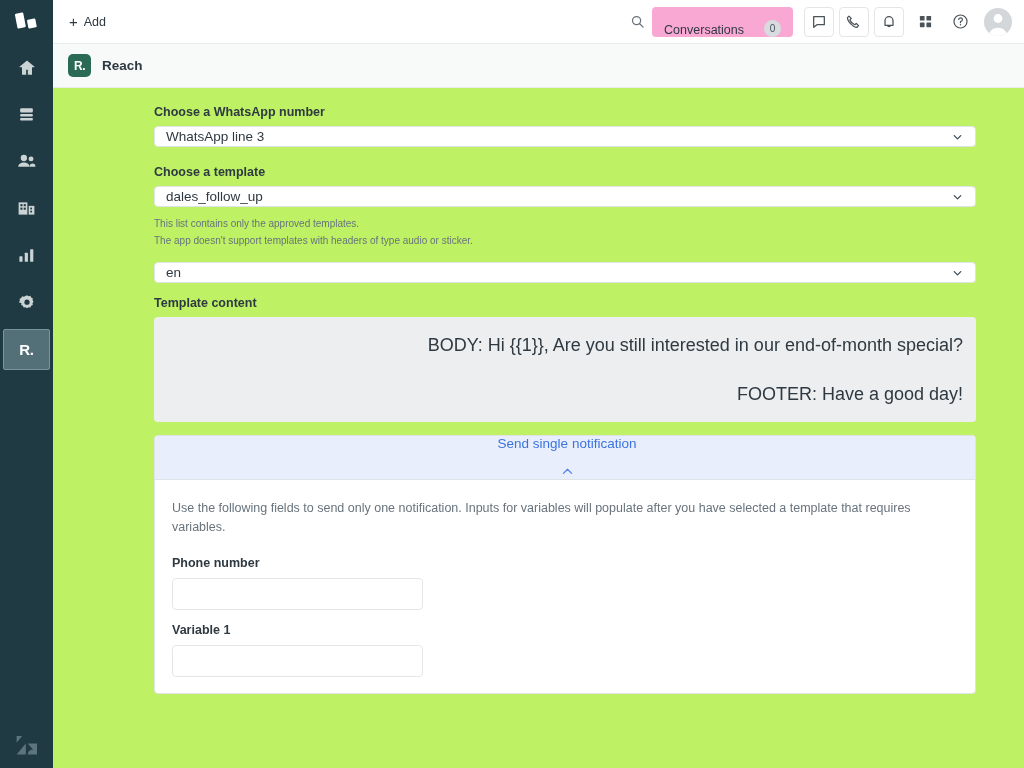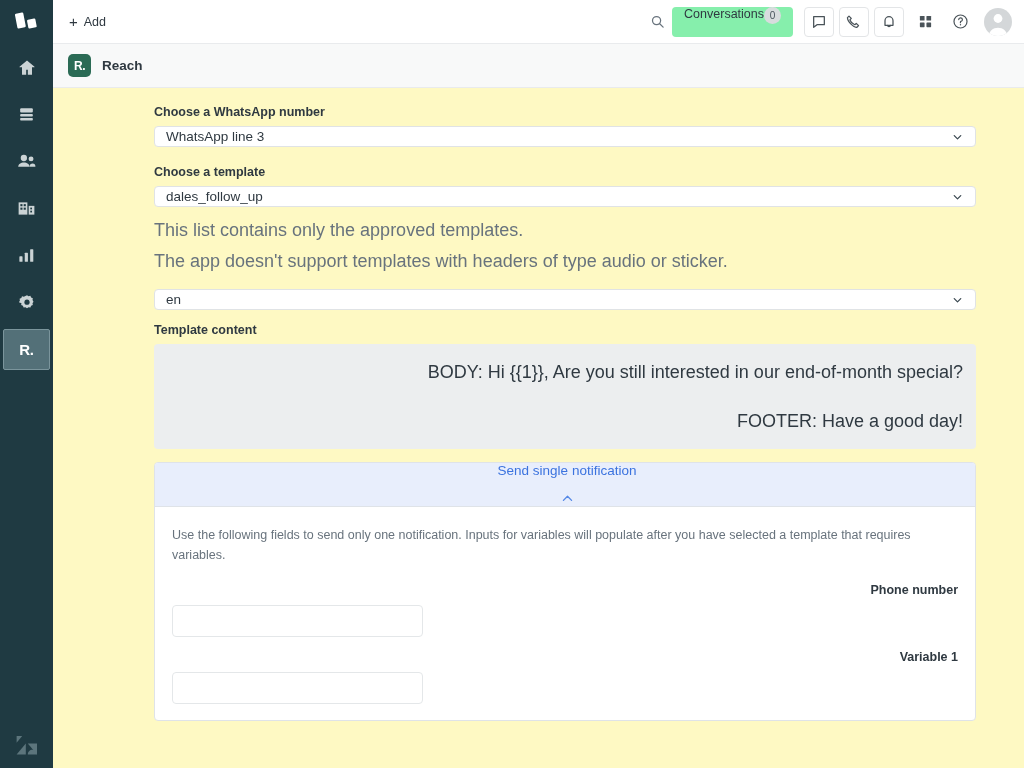--- a/index.html
+++ b/index.html
@@ -63,22 +63,22 @@
     font-size: 12.5px; color: #2f3941; cursor: pointer;
     padding: 4px 6px; border-radius: 4px;
   }
   .add-plus { font-size: 15px; line-height: 1; color: #2f3941; }
   .topbar-spacer { flex: 1 1 auto; }
   .top-icon {
     width: 30px; height: 30px; display: flex; align-items: center; justify-content: center;
     cursor: pointer; color: #68737d;
   }
   .conv-pill {
-    display: flex; align-items: flex-start; gap: 0;
-    background: #86efac; border-radius: 4px;
+    display: flex; align-items: flex-end; gap: 20px;
+    background: #f9a8d4; border-radius: 4px;
     height: 30px; padding: 0 12px;
     font-size: 12.5px; color: #2f3941; cursor: pointer;
     margin-right: 6px;
   }
   .conv-count {
     background: #d8dcde; color: #49545c;
     border-radius: 9px; min-width: 17px; height: 17px;
     display: flex; align-items: center; justify-content: center;
     font-size: 10px; padding: 0 5px;
   }
@@ -112,40 +112,40 @@
     width: 23px; height: 23px; border-radius: 5px;
     background: #2b6b55;
     display: flex; align-items: center; justify-content: center;
     color: #fff; font-weight: bold; font-size: 12px; letter-spacing: -0.5px;
   }
   .app-title { font-size: 13.5px; color: #2f3941; font-weight: bold; }
 
   
   .main {
     flex: 1 1 auto; overflow: hidden; position: relative;
-    background: #fef9c3;
+    background: #bef264;
     padding: 17px 0 0 101px;
   }
   .field-label {
     font-size: 12.5px; font-weight: bold; color: #2f3941;
     margin-bottom: 7px;
   }
   .select {
     width: 822px; height: 21px;
     border: 1px solid #e0e3e5; border-radius: 4px;
     background: #fff;
     display: flex; align-items: center;
     padding: 0 11px;
     font-size: 13.5px; color: #2f3941;
     cursor: pointer;
     position: relative;
   }
   .select .chev { position: absolute; right: 11px; top: 50%; transform: translateY(-50%); color: #68737d; display:flex; }
   .helper {
-    font-size: 18px; color: #68737d; line-height: 1.7;
+    font-size: 10px; color: #68737d; line-height: 1.7;
   }
   .gap-lg { height: 18px; }
   .gap-md { height: 13px; }
   .gap-sm { height: 8px; }
 
   .tpl-box {
     width: 822px; height: 105px;
     background: #eceeef; border-radius: 4px;
     padding: 15px 13px;
     font-size: 18px; color: #2f3941; line-height: 1.5; text-align: right;
@@ -165,21 +165,21 @@
     flex-direction: column;
   }
   .acc-title { font-size: 13.5px; color: #3b73df; }
   .acc-chev { color: #5588e6; display: flex; }
   .acc-body { padding: 19px 17px 16px 17px; }
   .acc-desc {
     font-size: 12.5px; color: #68737d; line-height: 1.55;
     width: 784px;
     margin-bottom: 18px;
   }
-  .sub-label { font-size: 12.5px; font-weight: bold; color: #2f3941; margin-bottom: 8px; text-align: right; }
+  .sub-label { font-size: 12.5px; font-weight: bold; color: #2f3941; margin-bottom: 8px; }
   .text-input {
     width: 251px; height: 32px;
     border: 1px solid #e4e7e9; border-radius: 4px;
     background: #fff;
     padding: 0 10px; font-size: 13px; color: #2f3941;
     outline: none;
   }
   .text-input::placeholder { color: #a8adb1; }
 </style>
 </head>

